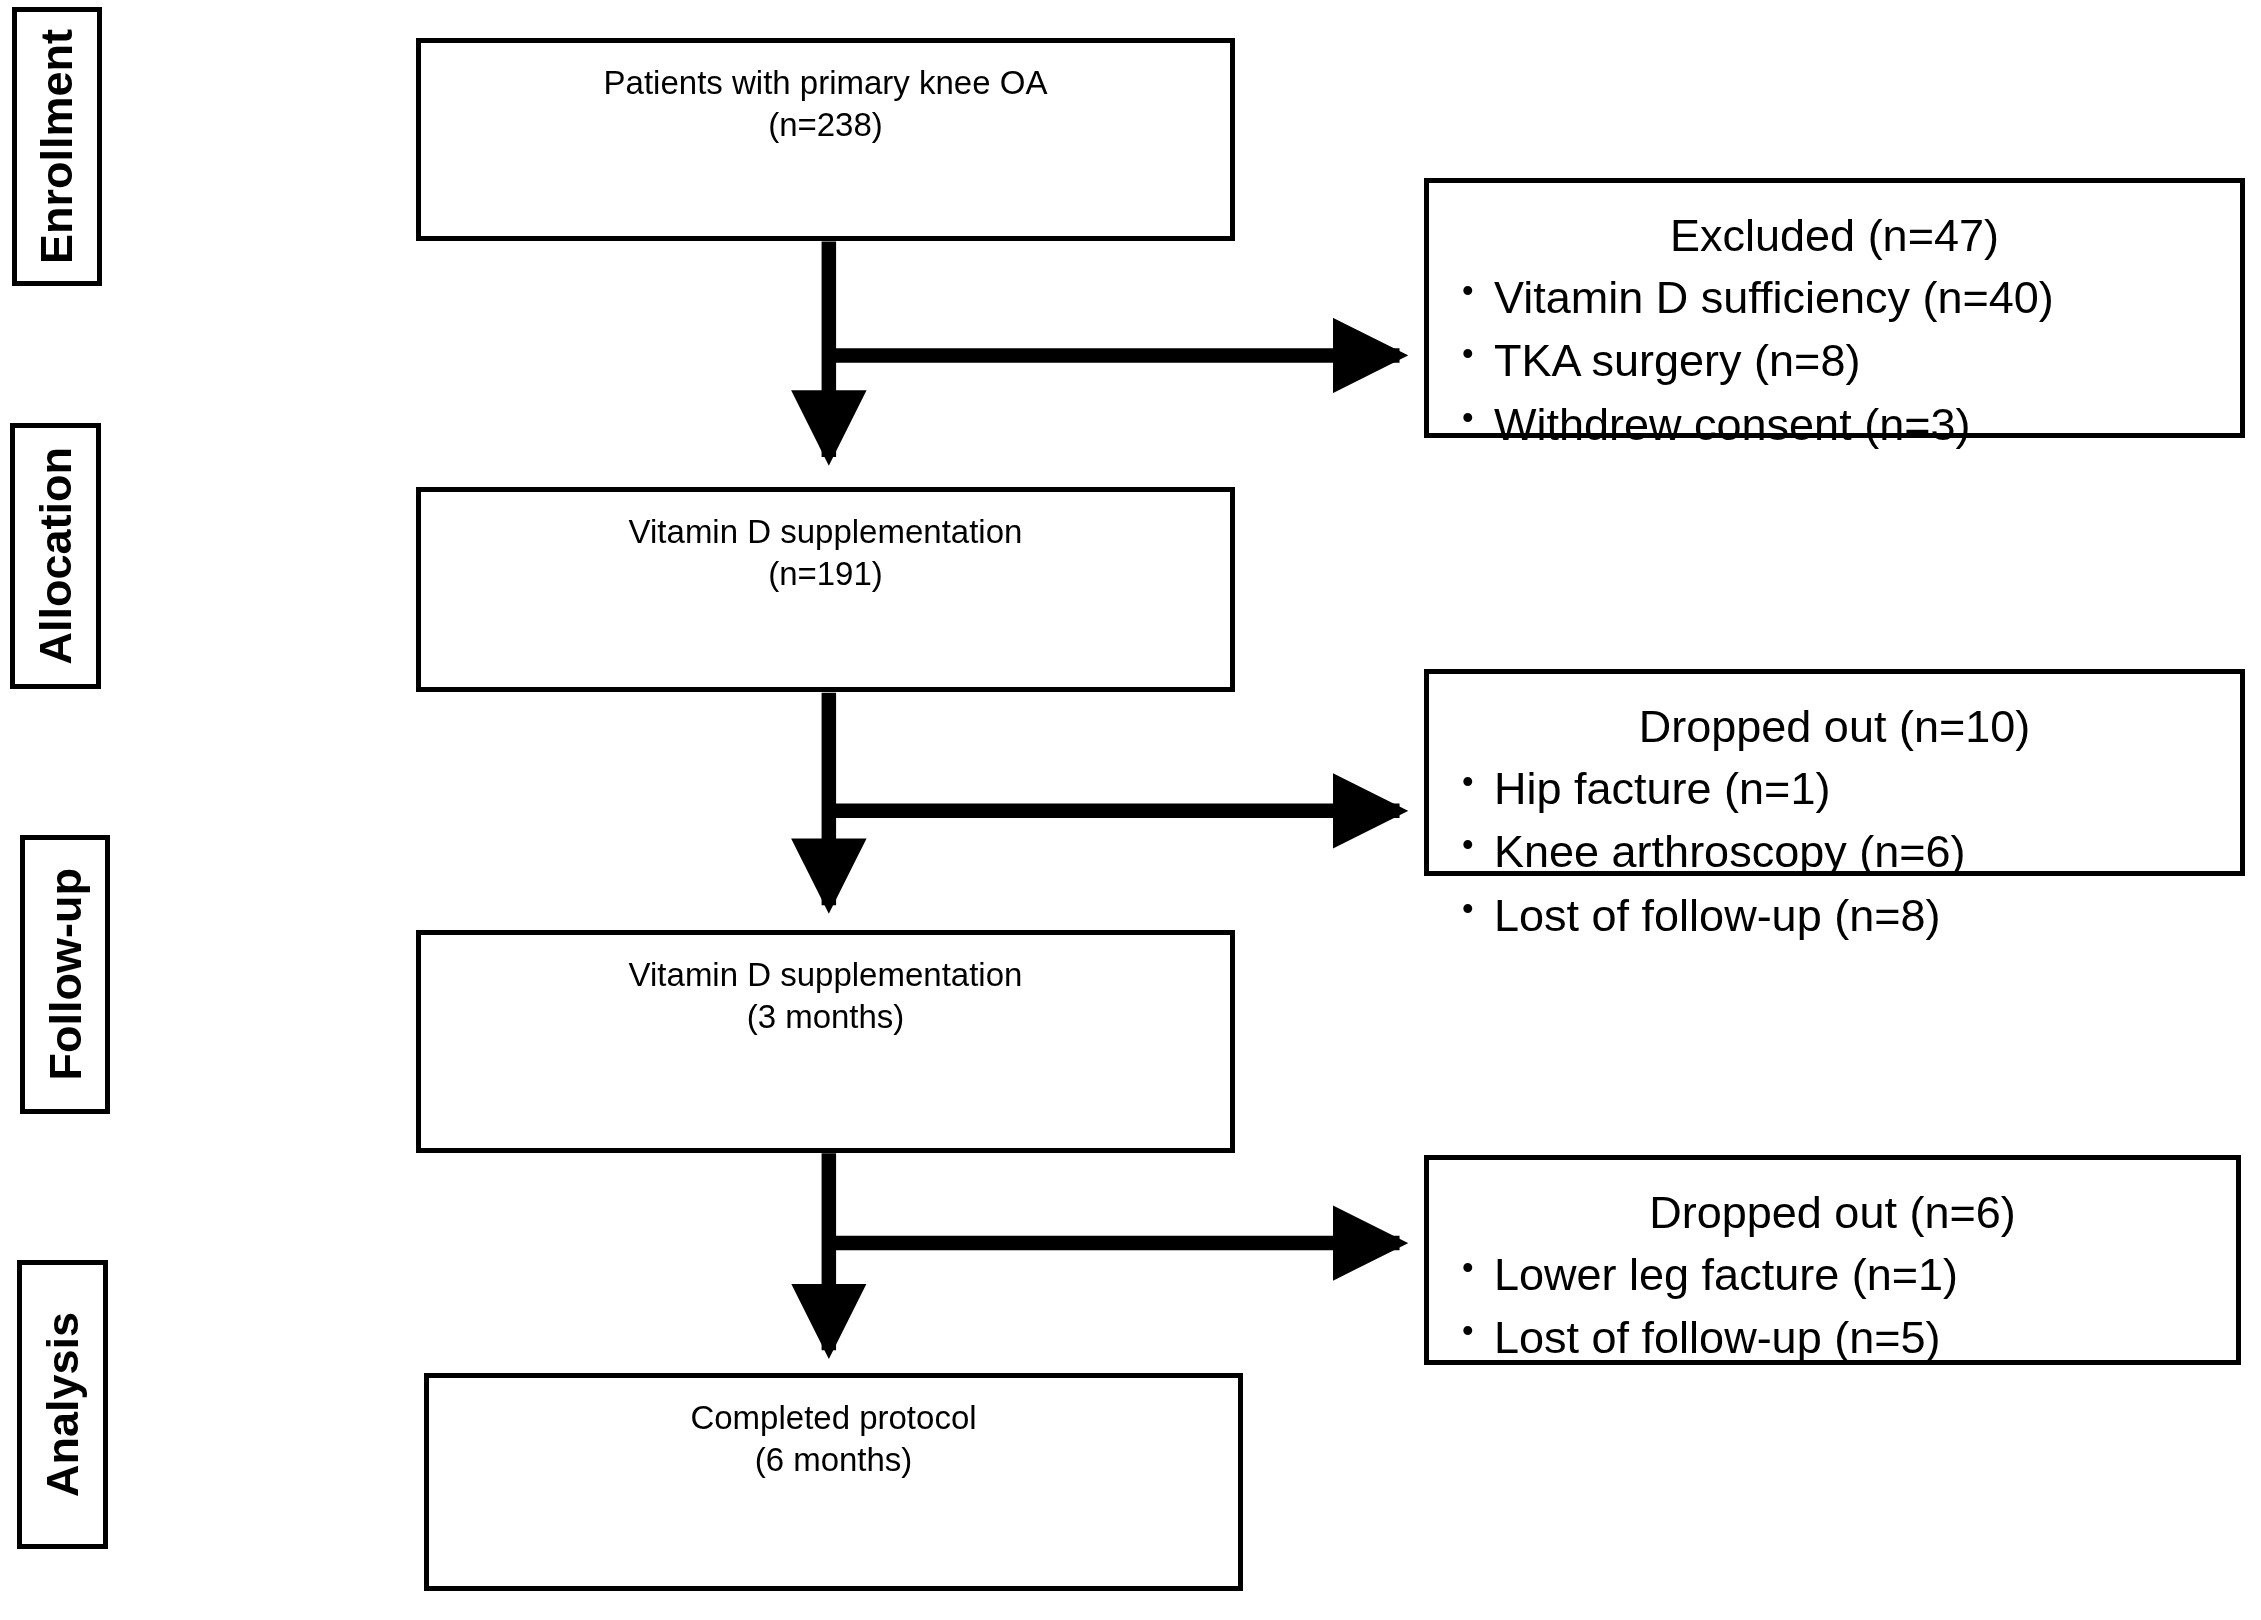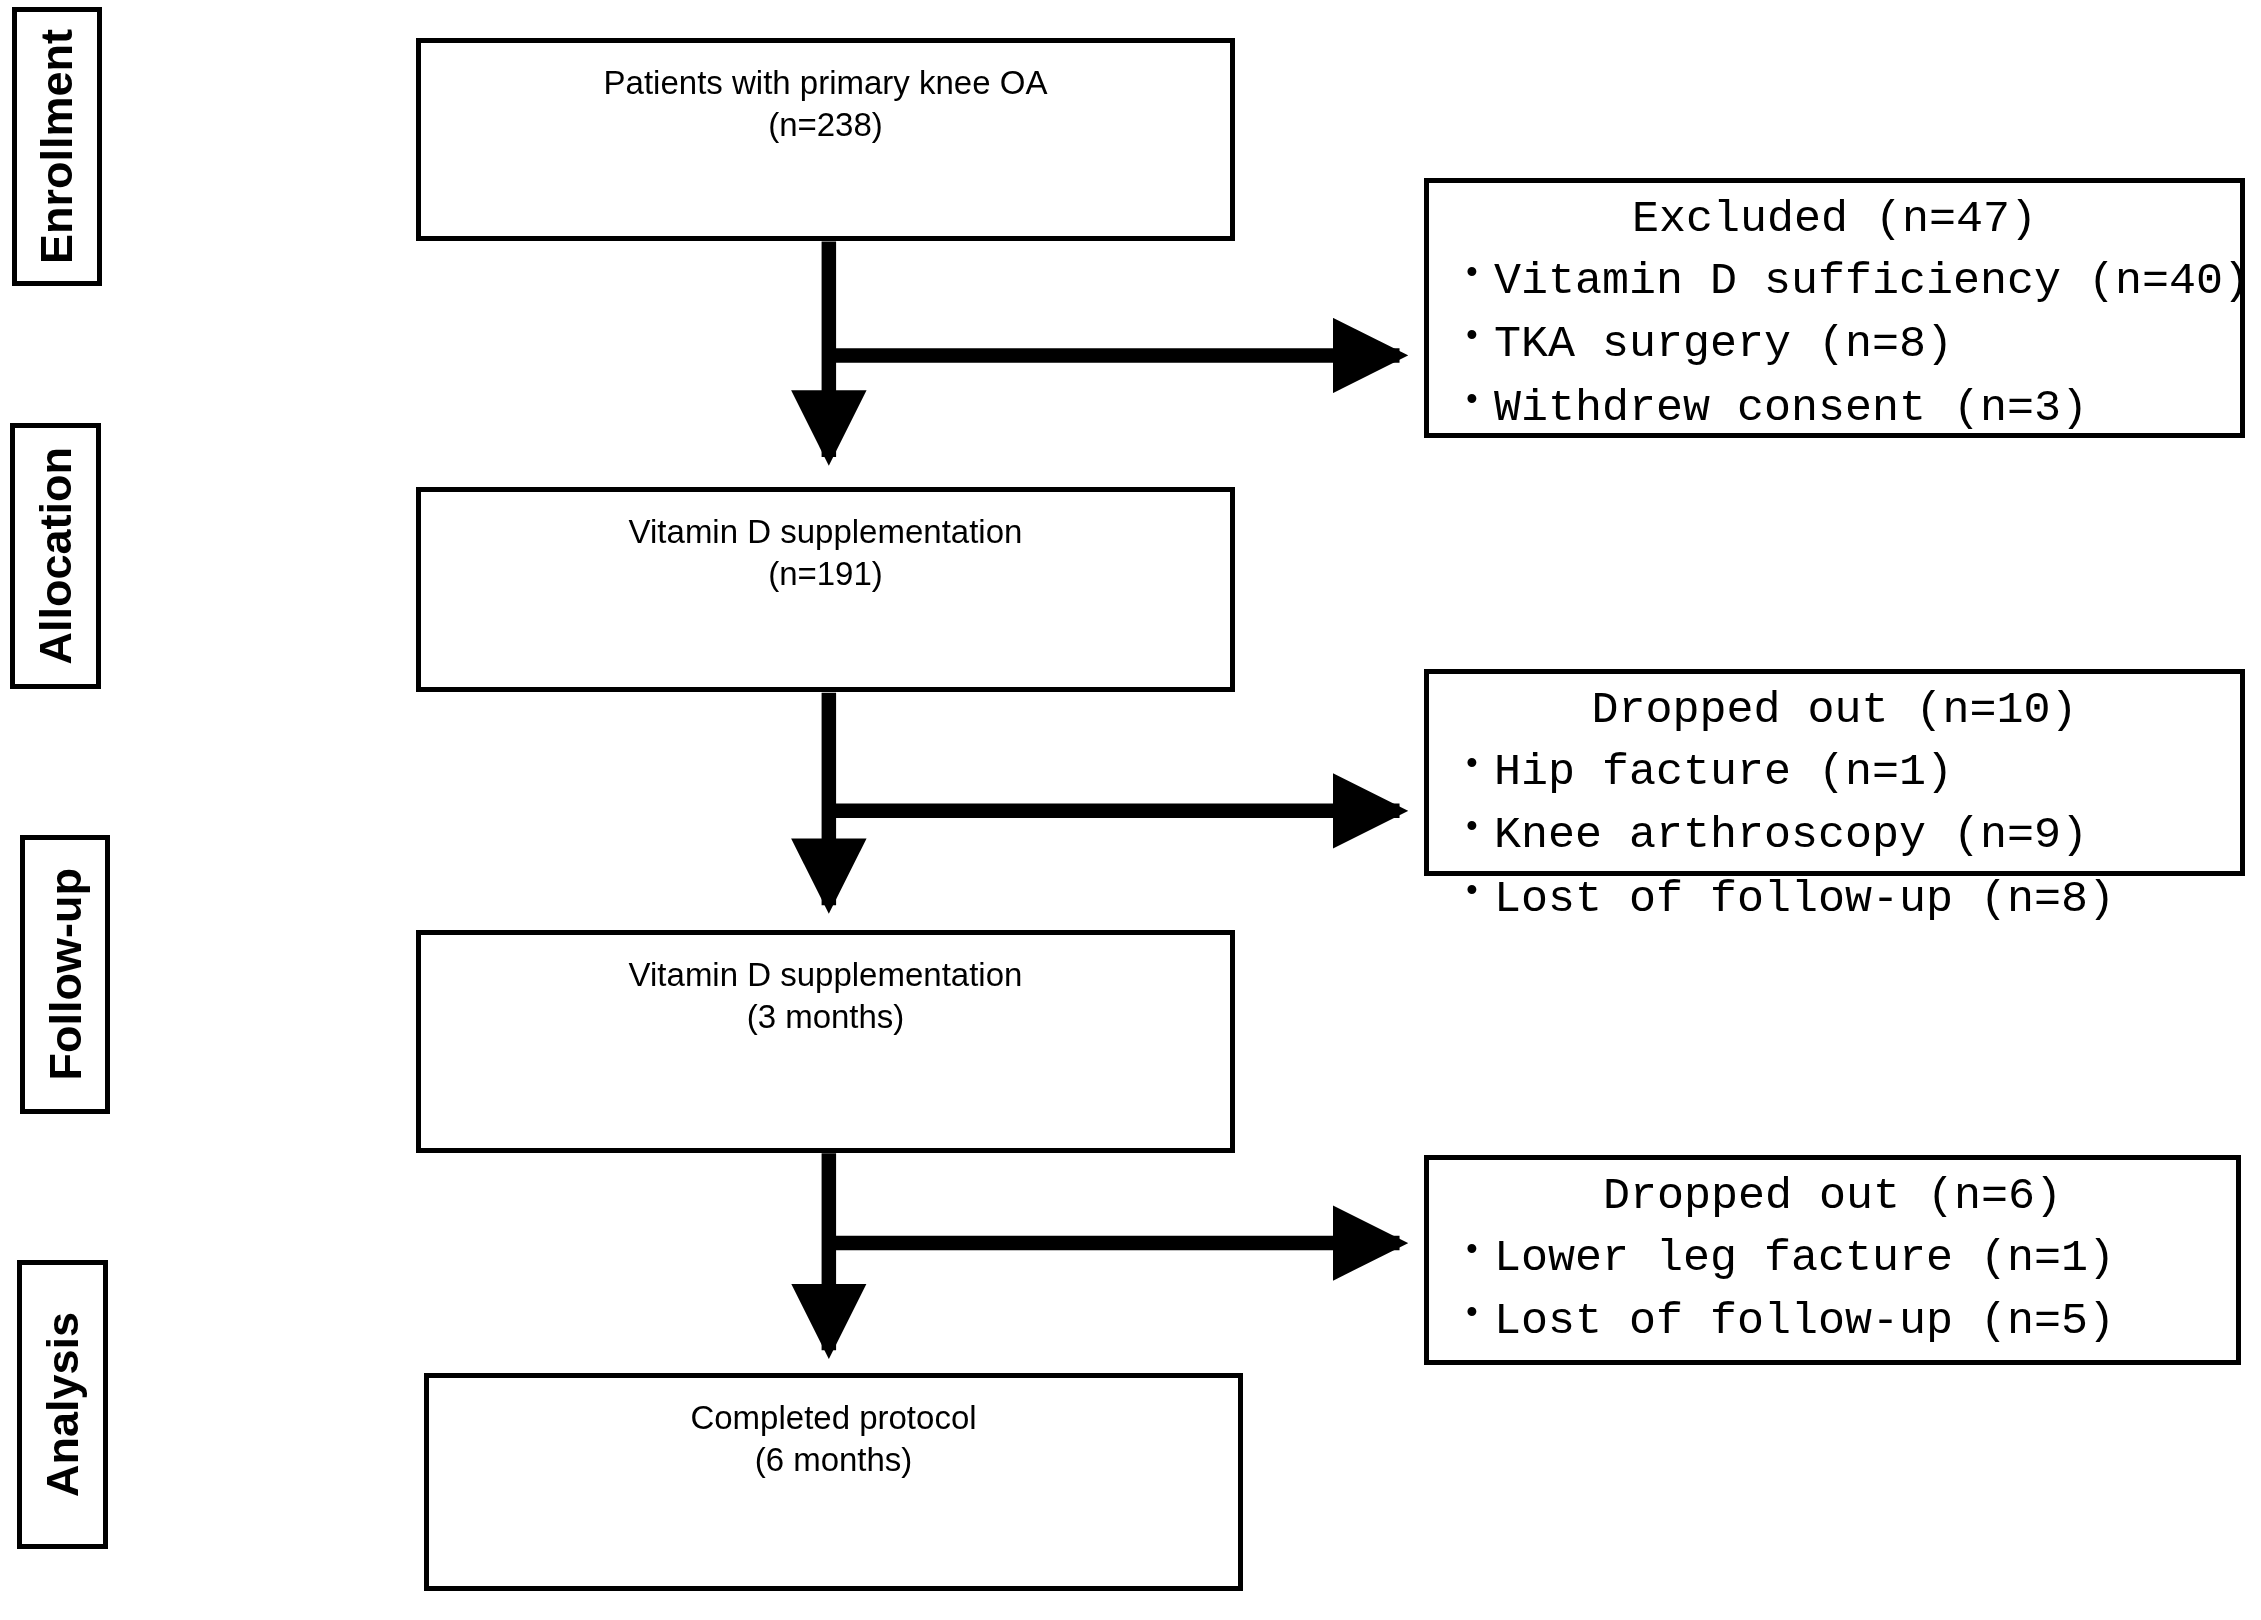--- a/index.html
+++ b/index.html
@@ -51,22 +51,21 @@
     line-height: 1.28;
     text-align: center;
     white-space: nowrap;
   }
   .main-box .box-inner {
     padding-top: 19px;
   }
 
   
   .side-box .box-inner {
-    padding-top: 8px;
-    font-family: Liberation Mono, monospace;
+    padding-top: 24px;
   }
   .side-title {
     font-size: 45px;
     text-align: center;
     line-height: 1.3;
     white-space: nowrap;
   }
   .bullet-list {
     margin: 0;
     padding: 0;
@@ -189,21 +188,21 @@
   <div class="flow-box side-box" style="left:1424px; top:669px; width:821px; height:207px;">
     <div class="box-inner">
       <div class="side-title">Dropped out (n=10)</div>
       <ul class="bullet-list">
         <li class="bullet-item">
           <span class="bullet-dot">•</span>
           <span>Hip facture (n=1)</span>
         </li>
         <li class="bullet-item">
           <span class="bullet-dot">•</span>
-          <span>Knee arthroscopy (n=9)</span>
+          <span>Knee arthroscopy (n=6)</span>
         </li>
         <li class="bullet-item">
           <span class="bullet-dot">•</span>
           <span>Lost of follow-up (n=8)</span>
         </li>
       </ul>
     </div>
   </div>
 
   <div class="flow-box side-box" style="left:1424px; top:1155px; width:817px; height:210px;">

